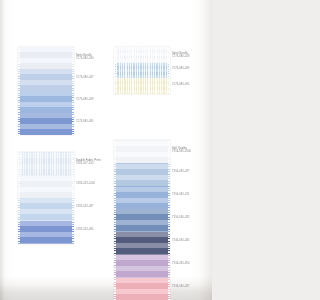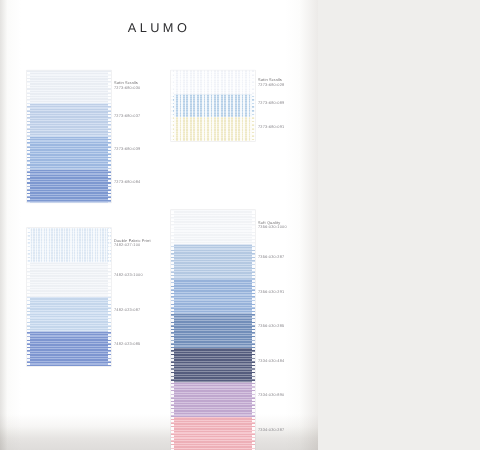--- a/index.html
+++ b/index.html
@@ -81,21 +81,20 @@
     font-family:"Liberation Sans", sans-serif;
   }
   .lbl .name{display:block;color:#6d6b6d;}
   .lbl .code{display:block;color:#87858a;}
 </style>
 </head>
 <body>
 
 <div class="page">
 
-  <div class="brand">ALUMO</div>
 
   <div class="group" style="left:18px;top:47px;width:56px;">
     <div class="stack" id="stack-0">
         <div class="swatch tex-plain" style="height: 22px; background: rgb(238, 242, 248);"></div>
         <div class="swatch tex-plain" style="height: 22px; background: rgb(194, 211, 236);"></div>
         <div class="swatch tex-plain" style="height: 22px; background: rgb(159, 187, 228);"></div>
         <div class="swatch tex-plain" style="height: 22px; background: rgb(127, 155, 212);"></div>
       </div>
   </div>
   <div class="labels" style="left:76px;top:47px;width:48px;height:92px;" id="labels-0">

